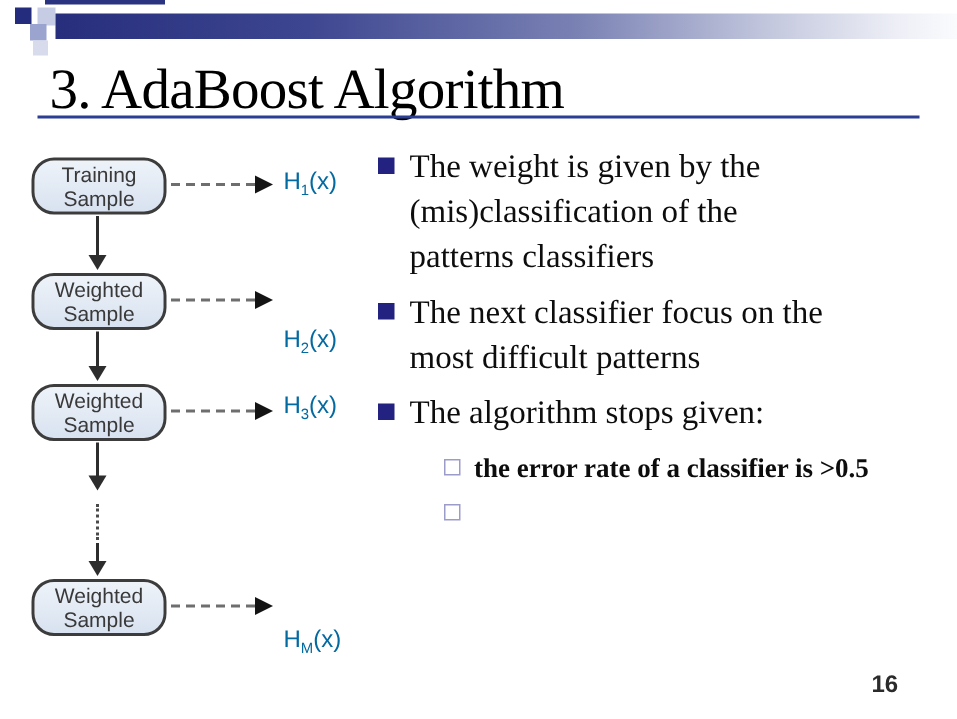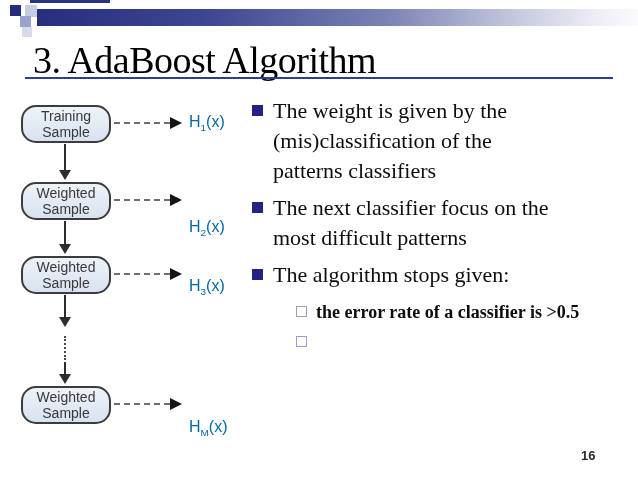--- a/index.html
+++ b/index.html
@@ -46,36 +46,36 @@
   .dhead{position:absolute;left:170px;width:0;height:0;
     border-top:6px solid transparent;border-bottom:6px solid transparent;border-left:12px solid #141414;}
   .d1{top:122px;} .dh1{top:117px;}
   .d2{top:199px;} .dh2{top:194px;}
   .d3{top:273px;} .dh3{top:268px;}
   .d4{top:403px;} .dh4{top:398px;}
 
   .hlabel{position:absolute;left:189px;font-family:"Liberation Sans",sans-serif;
     font-size:16px;color:#0369a1;white-space:nowrap;}
   .hlabel sub{font-size:0.62em;}
-  .hl1{top:113px;} .hl2{top:190px;margin-top:28px;} .hl3{top:277px;} .hl4{top:394px;margin-top:24px;}
+  .hl1{top:113px;} .hl2{top:190px;margin-top:28px;} .hl3{top:262px;} .hl4{top:394px;margin-top:24px;}
 
   
   .bullets{position:absolute;left:248px;top:96px;width:384px;}
   .li{display:flex;align-items:flex-start;margin:0 0 7px 0;padding-left:4px;}
   .btxt{font-size:22px;line-height:30px;color:#0d0d0d;white-space:pre-line;
     font-family:"Liberation Serif",serif;}
   .bsq{flex:none;width:11px;height:11px;background:#232280;margin:9px 10px 0 0;}
   .li.sub{padding-left:48px;margin-bottom:0;}
   .stxt{font-size:18px;line-height:30px;color:#0d0d0d;white-space:pre-line;
     font-family:"Liberation Serif",serif;font-weight:bold;}
   .ssq{flex:none;width:9px;height:9px;background:#fff;border:1.5px solid #9c9ccb;margin:9px 9px 0 0;}
 
   
   .pagenum{position:absolute;left:581px;top:448px;font-family:"Liberation Sans",sans-serif;
-    font-size:13px;font-weight:bold;color:#2b2b2b;}
+    font-size:16px;font-weight:bold;color:#2b2b2b;}
 </style>
 </head>
 <body>
 
 <div class="slide">
 
   <div class="deco-topstrip"></div>
   <div class="deco-sq sq1"></div>
   <div class="deco-sq sq2"></div>
   <div class="deco-sq sq3"></div>

